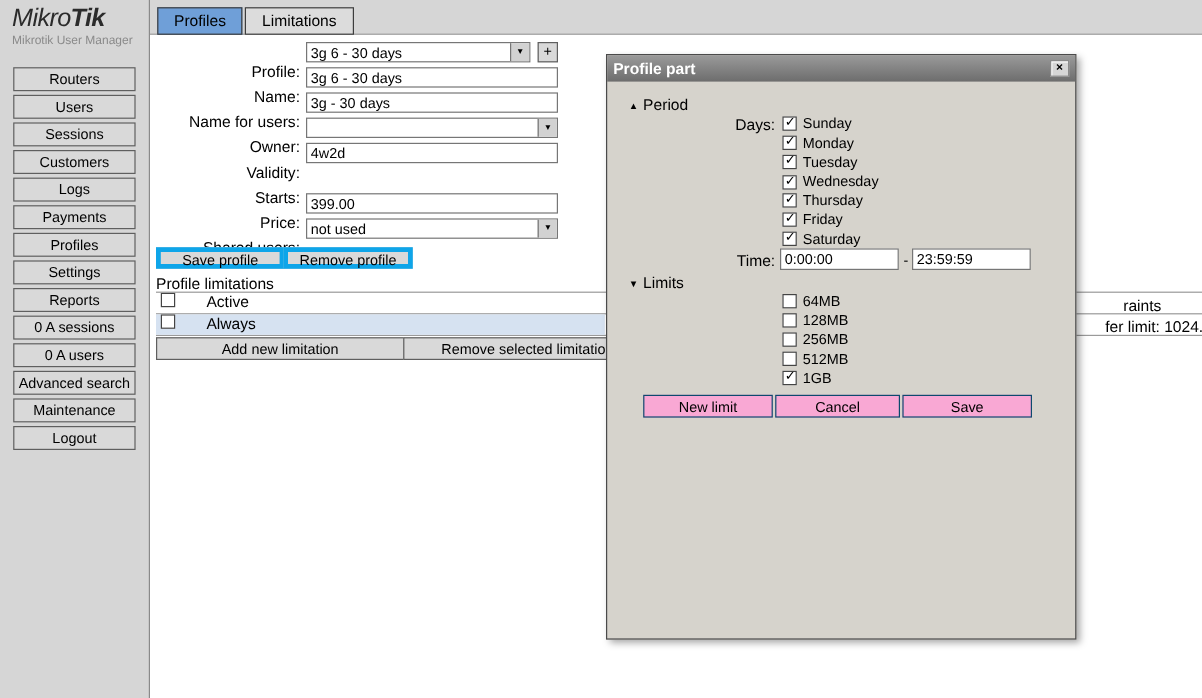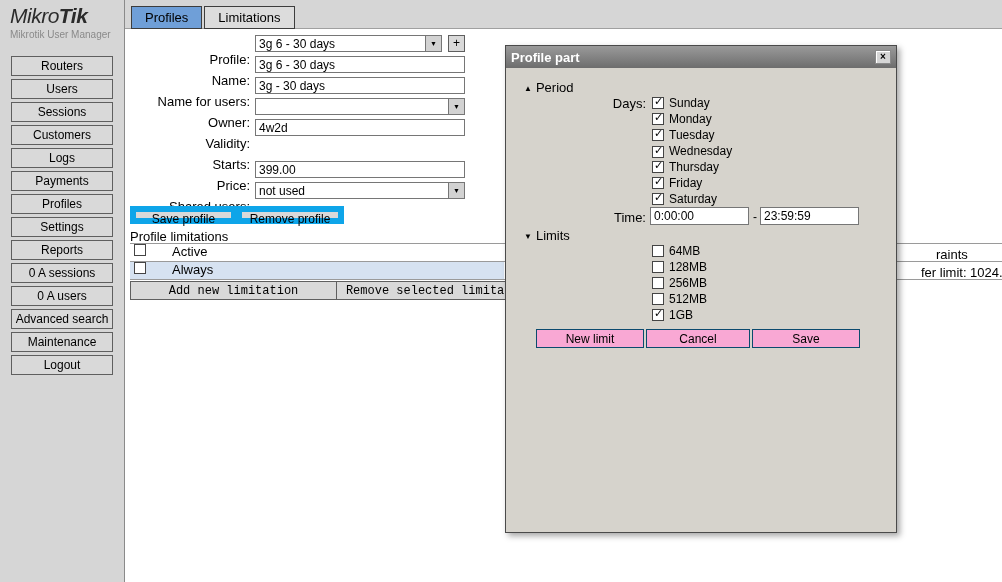--- a/index.html
+++ b/index.html
@@ -35,34 +35,34 @@
   .combo { display:inline-flex; width:210px; height:17px; border:1px solid #767676;
            background:#fff; align-items:center; justify-content:space-between; cursor:pointer; }
   .combo.narrow { width:187px; }
   .combo-val { padding:0 3px; font-size:12px; white-space:nowrap; overflow:hidden; }
   .combo-arrow { width:16px; height:15px; background:#d2d2d2; border-left:1px solid #767676;
                  font-size:7px; display:flex; align-items:center; justify-content:center; }
   .plus-btn { width:17px; height:17px; margin-left:6px; background:#d9d9d9;
               border:1px solid #5f5f5f; font-size:12px; line-height:13px; padding:0;
               cursor:pointer; font-family:inherit; }
   .form-btns { margin-top:5px; display:flex; }
-  .btn { background:#d9d9d9; border:6px solid #0ea5e9; height:18px; font-size:12px;
+  .btn { background:#d9d9d9; border:4px solid #0ea5e9; height:18px; font-size:12px;
          padding:0; cursor:pointer; font-family:inherit; }
   .btn.w1 { width:107px; } .btn.w2 { width:108px; margin-left:-1px; }
   .lim-title { margin-top:5px; font-size:13px; }
   
   .lim-table { position:absolute; left:130px; top:243px; width:872px;
                border-top:1px solid #9a9a9a; }
   .lim-row { height:18px; border-bottom:1px solid #9a9a9a; cursor:pointer; }
   .rowsel { display:flex; width:374px; height:100%; padding-left:4px;gap:20px; }
   .rowsel.checked { background:#d6e2f1; }
   .lim-label { margin-left:6px; font-size:13px; }
   .lim-btns { position:absolute; left:130px; top:281px; display:flex; }
   .lim-btn { width:207px; height:19px; background:#d9d9d9; border:1px solid #5f5f5f;
-             font-size:12px; padding:0; cursor:pointer; font-family:Liberation Mono, monospace; }
+             font-size:12px; padding:0; cursor:pointer; font-family:Liberation Sans, sans-serif; }
   .lim-btn + .lim-btn { margin-left:-1px; }
   .frag { position:absolute; font-size:13px; white-space:nowrap; }
   
   .cb { width:12px; height:12px; border:1px solid #444; background:#fff;
         display:inline-block; position:relative; flex:none; cursor:pointer; }
   .cb.checked::after { content:"✓"; position:absolute; left:1px; top:-3px;
                        font-size:11px; font-weight:bold; }
   
   .dialog { position:absolute; left:505px; top:45px; width:392px; height:488px;
             background:#d6d3cc; border:1px solid #4a4a4a; z-index:10;

